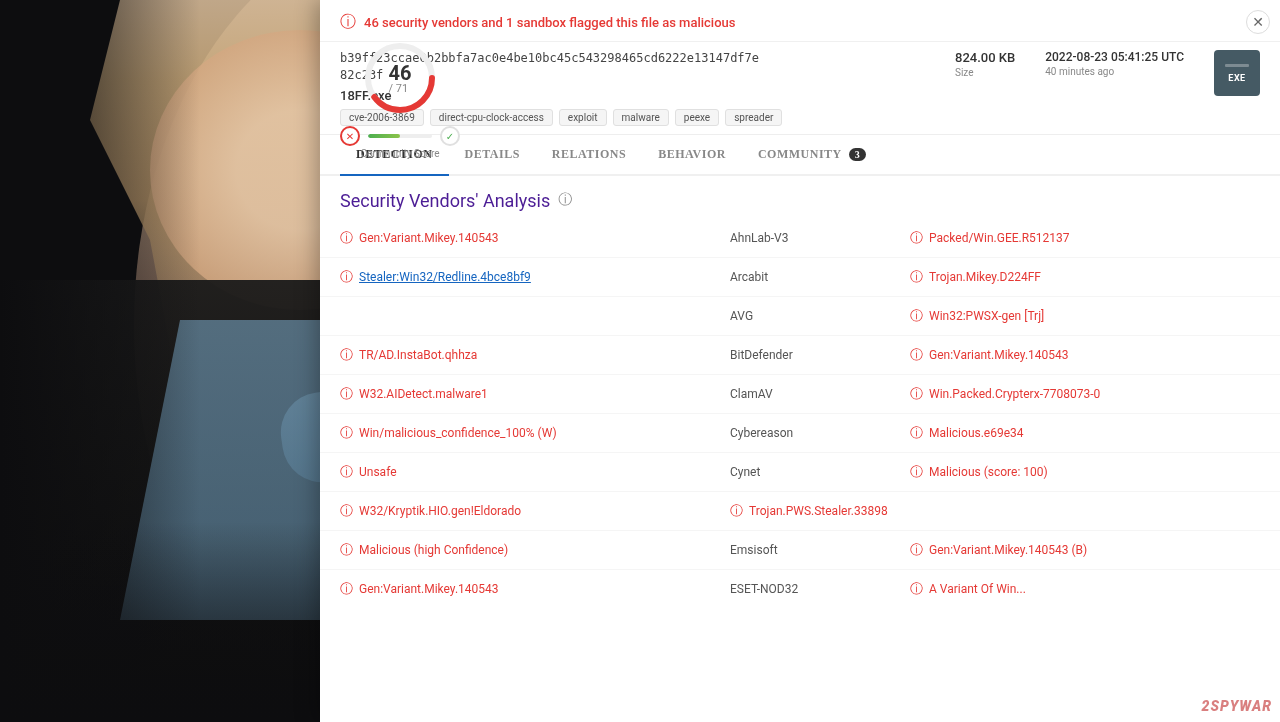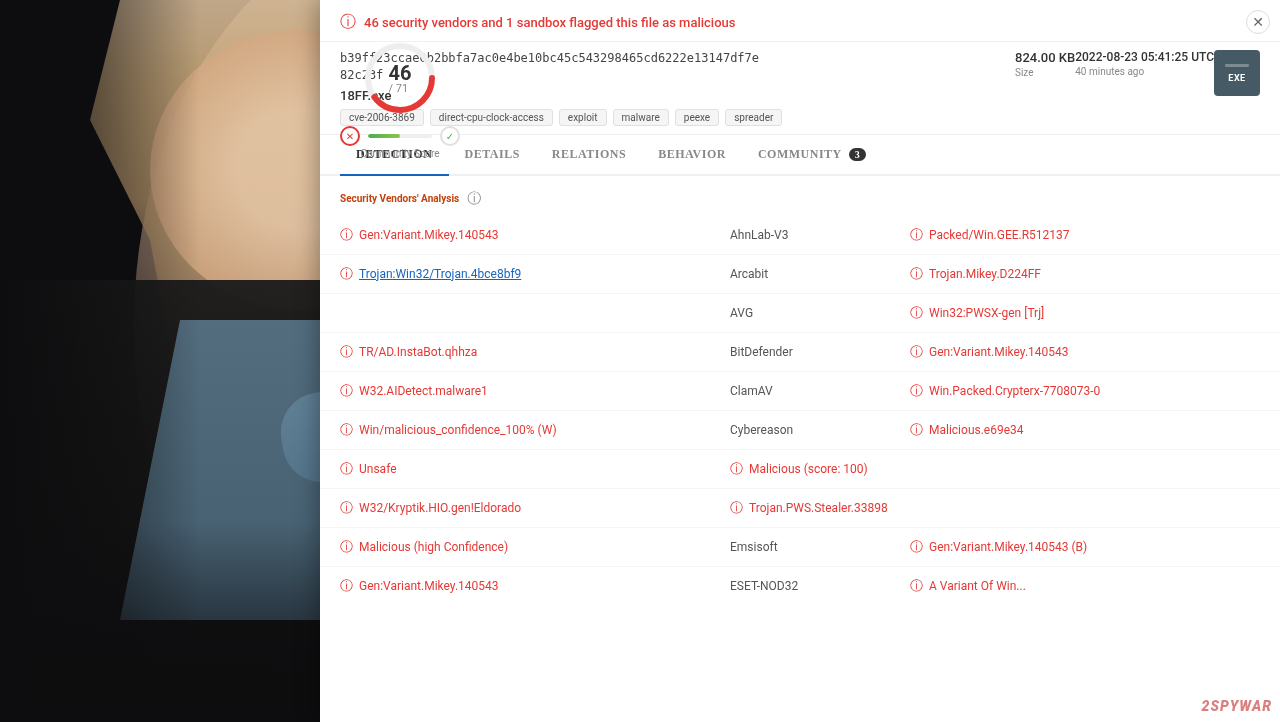--- a/index.html
+++ b/index.html
@@ -209,23 +209,23 @@
 
     
     .section-header {
       padding: 14px 20px 8px 20px;
       display: flex;
       align-items: center;
       gap: 8px;
     }
 
     .section-title {
-      font-size: 10px;
-      font-weight: 700;
-      color: #c2410c;
+      font-size: 18px;
+      font-weight: 400;
+      color: #4c1d95;
     }
 
     .info-icon {
       color: #888;
       font-size: 14px;
     }
 
     .detection-row {
       display: grid;
       grid-template-columns: 1fr 180px 1fr;
@@ -290,20 +290,21 @@
       border-bottom: 1px solid #eee;
       align-items: flex-start;
     }
 
     .hash-block {
       flex: 1;
     }
 
     .meta-block {
       display: flex;
+      gap: 30px;
       align-items: flex-start;
     }
 
     .meta-item {
       text-align: left;
     }
 
     .meta-value {
       font-size: 13px;
       color: #333;
@@ -484,21 +485,21 @@
             </div>
             <div class="detection-cell vendor-name">AhnLab-V3</div>
             <div class="detection-cell" style="display: flex; align-items: center; gap: 6px;">
               <span class="threat-icon">ⓘ</span>
               <span class="threat-name">Packed/Win.GEE.R512137</span>
             </div>
           </div>
           <div class="detection-row">
             <div class="detection-cell" style="display: flex; align-items: center; gap: 6px;">
               <span class="threat-icon">ⓘ</span>
-              <span class="threat-name-link">Trojan:Win32/Trojan.4bce8bf9</span>
+              <span class="threat-name-link">Stealer:Win32/Redline.4bce8bf9</span>
             </div>
             <div class="detection-cell vendor-name">Arcabit</div>
             <div class="detection-cell" style="display: flex; align-items: center; gap: 6px;">
               <span class="threat-icon">ⓘ</span>
               <span class="threat-name">Trojan.Mikey.D224FF</span>
             </div>
           </div>
           <div class="detection-row">
             <div class="detection-cell" style="display: flex; align-items: center; gap: 6px;"></div>
             <div class="detection-cell vendor-name">AVG</div>
@@ -538,20 +539,21 @@
             <div class="detection-cell" style="display: flex; align-items: center; gap: 6px;">
               <span class="threat-icon">ⓘ</span>
               <span class="threat-name">Malicious.e69e34</span>
             </div>
           </div>
           <div class="detection-row">
             <div class="detection-cell" style="display: flex; align-items: center; gap: 6px;">
               <span class="threat-icon">ⓘ</span>
               <span class="threat-name">Unsafe</span>
             </div>
+            <div class="detection-cell vendor-name">Cynet</div>
             <div class="detection-cell" style="display: flex; align-items: center; gap: 6px;">
               <span class="threat-icon">ⓘ</span>
               <span class="threat-name">Malicious (score: 100)</span>
             </div>
           </div>
           <div class="detection-row">
             <div class="detection-cell" style="display: flex; align-items: center; gap: 6px;">
               <span class="threat-icon">ⓘ</span>
               <span class="threat-name">W32/Kryptik.HIO.gen!Eldorado</span>
             </div>

